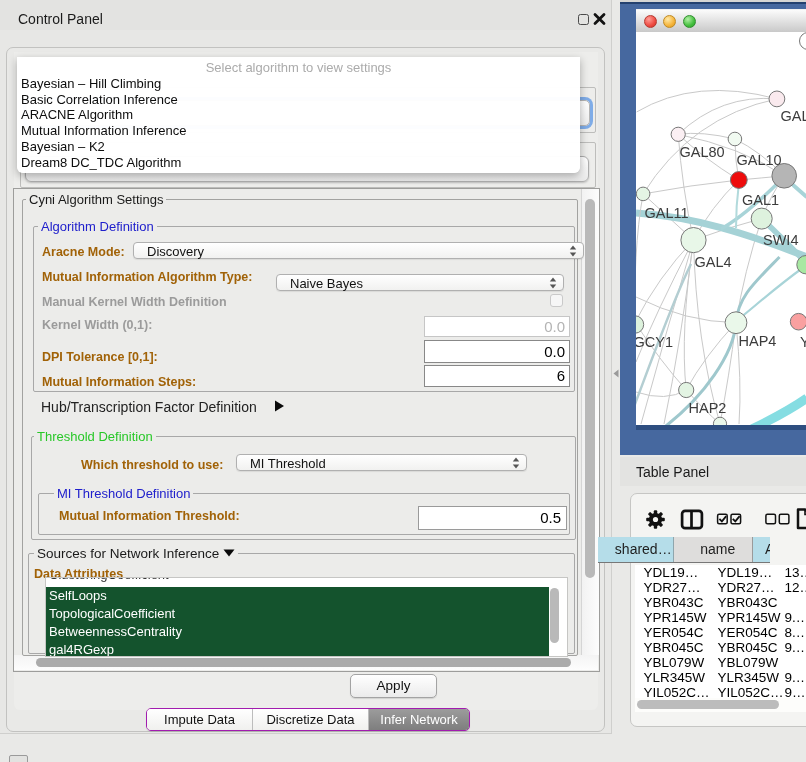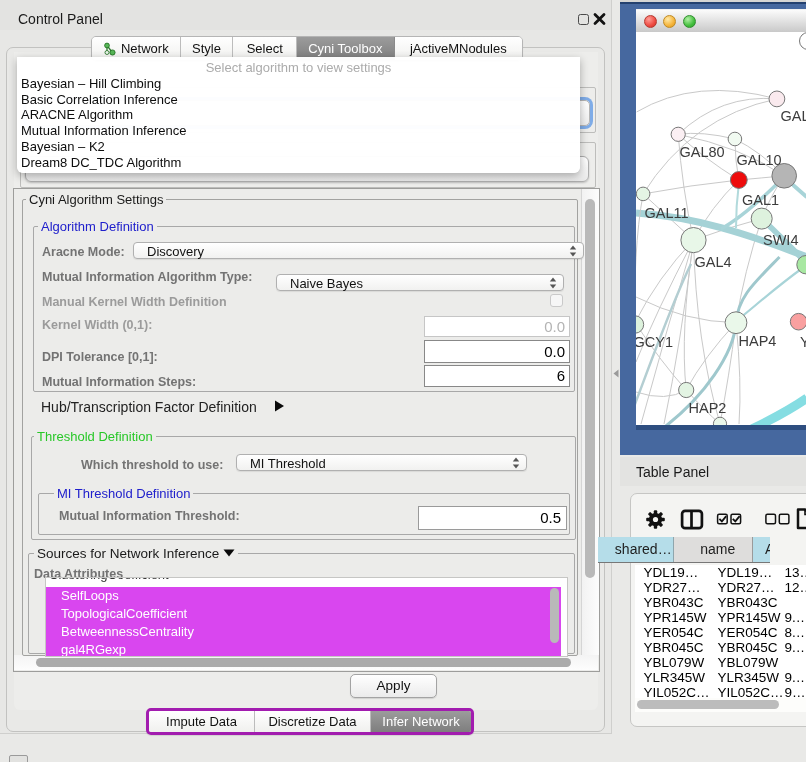--- a/index.html
+++ b/index.html
@@ -2,21 +2,21 @@
 <html><head>
 <meta charset="utf-8">
 <style>
 html,body{margin:0;padding:0;}
 body{width:806px;height:762px;position:relative;overflow:hidden;background:#e9e9e7;font-family:"Liberation Sans",sans-serif;-webkit-font-smoothing:antialiased;}
 .abs{position:absolute;}
 .b{font-weight:normal;}
 .combo{position:absolute;border:1px solid #b0b0b0;border-radius:4px;background:linear-gradient(#ffffff,#f1f1f0);box-shadow:0 1px 1px rgba(0,0,0,0.08);font-size:13px;color:#111;}
 .combo .ar{position:absolute;right:6px;top:50%;margin-top:-6px;width:8px;height:12px;}
 .tfield{position:absolute;background:#fff;border:1px solid #888;font-size:15px;color:#000;text-align:right;}
-.glab{font-size:12.5px;font-weight:bold;color:#737373;}
+.glab{font-size:12.5px;font-weight:bold;color:#a16207;}
 .dis{color:#9b9b9b !important;}
 .gbox{position:absolute;border:1px solid #a8a8a8;border-radius:2px;}
 .gtitle{position:absolute;background:#ececea;padding:0 3px;font-size:13px;line-height:13px;}
 .gtitle{line-height:14px;}
 .seg{display:flex;align-items:center;justify-content:center;font-size:13px;color:#111;background:linear-gradient(#ffffff,#f0f0ee);border-right:1px solid #bcbcbc;}
 .seg.sel{background:linear-gradient(#9c9c9c,#7e7e7e);color:#fff;border-right:1px solid #8a8a8a;}
 </style>
 </head>
 <body>
 
@@ -26,34 +26,20 @@
   <div class="abs" style="left:18px;top:11px;font-size:14px;color:#1b1b1b;">Control Panel</div>
   <div class="abs" style="left:578px;top:14px;width:9px;height:9px;border:1.5px solid #4a4a4a;border-radius:2.5px;"></div>
   <svg class="abs" style="left:592px;top:12px;" width="15" height="14" viewBox="0 0 15 14">
       <path d="M3 2.5 L12 11.5 M12 2.5 L3 11.5" stroke="#111" stroke-width="2.8" stroke-linecap="round"></path>
     </svg>
 
   <div class="abs" style="left:6px;top:47px;width:597px;height:683px;border:1px solid #c2c2c0;border-radius:7px;background:#e9e9e7;"></div>
 
   <div class="abs" style="left:14px;top:52px;width:584px;height:658px;background:#ededeb;border-radius:0 0 6px 6px;"></div>
 
-  <div class="abs" style="left:91px;top:36px;width:430px;height:23px;display:flex;border:1px solid #b5b5b5;border-radius:5px;overflow:hidden;box-shadow:0 1px 1px rgba(0,0,0,0.1);">
-    <div class="seg" style="width:88px;">
-      <svg width="14" height="14" viewBox="0 0 14 14" style="margin-right:4px;">
-        <line x1="4" y1="3.5" x2="9" y2="10" stroke="#2c7d2c" stroke-width="1.3"></line>
-        <line x1="4" y1="3.5" x2="4" y2="10" stroke="#2c7d2c" stroke-width="1.3"></line>
-        <circle cx="4" cy="3.5" r="2.4" fill="#57b657" stroke="#1d6b1d" stroke-width="0.8"></circle>
-        <circle cx="9.5" cy="10.5" r="2.6" fill="#57b657" stroke="#1d6b1d" stroke-width="0.8"></circle>
-        <circle cx="4" cy="10.5" r="2.0" fill="#eaf6ea" stroke="#1d6b1d" stroke-width="0.8"></circle>
-      </svg>Network</div>
-    <div class="seg" style="width:52px;">Style</div>
-    <div class="seg" style="width:63px;">Select</div>
-    <div class="seg sel" style="width:97px;">Cyni Toolbox</div>
-    <div class="seg" style="width:128px;border-right:none;">jActiveMNodules</div>
-  </div>
 </div>
 
 <div class="abs" style="left:20px;top:87px;width:574px;height:44px;border:1px solid #bdbdbb;border-radius:2px;"></div>
 <div class="abs" style="left:26px;top:100px;width:562px;height:24px;border-radius:5px;background:linear-gradient(#fff,#ededed);border:1px solid #b5b5b5;box-shadow:0 0 0 3px rgba(90,150,230,0.75);"></div>
 <div class="abs" style="left:20px;top:142px;width:574px;height:44px;border:1px solid #bdbdbb;border-radius:2px;"></div>
 <div class="abs" style="left:25px;top:156px;width:562px;height:24px;border-radius:6px;background:linear-gradient(#fff,#e9e9e9);border:1px solid #adadad;box-shadow:0 1px 2px rgba(0,0,0,0.2);"></div>
 
 <div class="abs" style="left:13px;top:188px;width:585px;height:482px;border:1px solid #9d9d9b;background:#ececea;"></div>
 
 <div class="abs" style="left:581px;top:189px;width:17px;height:466px;background:linear-gradient(90deg,#f2f2f2,#fdfdfd);border-left:1px solid #d5d5d5;"></div>
@@ -114,27 +100,27 @@
 <div class="tfield" style="left:418px;top:506px;width:142px;height:22px;border-color:#9a9a9a;padding-right:5px;line-height:22px;">0.5</div>
 
 <div class="gbox" style="left:28px;top:553px;width:545px;height:99px;"></div>
 <div class="gtitle" style="left:34px;top:546.5px;color:#1a1a1a;font-size:13.5px;">Sources for Network Inference <svg width="12" height="8" viewBox="0 0 12 8" style="display:inline-block;vertical-align:1px;">
       <path d="M0.5 0.5 L11.5 0.5 L6 7.5 Z" fill="#0a0a0a"></path>
     </svg></div>
 <div class="abs glab" style="left:34px;top:566.5px;">Data Attributes</div>
 
 <div class="abs" style="left:45px;top:577px;width:521px;height:77.5px;background:#fff;border:1px solid #c6c6c4;overflow:hidden;">
   <div style="position:absolute;left:3px;top:-11px;font-size:13px;color:#333;">ClusteringCoefficient</div>
-  <div style="position:absolute;left:0;top:9px;width:500px;height:72px;background:#d946ef;color:#fff;font-size:13px;line-height:18px;padding-left:15px;">SelfLoops<br>TopologicalCoefficient<br>BetweennessCentrality<br>gal4RGexp</div>
+  <div style="position:absolute;left:0;top:9px;width:500px;height:72px;background:#14532d;color:#fff;font-size:13px;line-height:18px;padding-left:3px;">SelfLoops<br>TopologicalCoefficient<br>BetweennessCentrality<br>gal4RGexp</div>
   <div style="position:absolute;left:504px;top:10px;width:9px;height:55px;background:#b9b9b9;border-radius:4.5px;"></div>
 </div>
 
 <div class="abs" style="left:350px;top:674px;width:85px;height:22px;border:1px solid #a3a3a3;border-radius:5px;background:linear-gradient(#ffffff,#ebebeb);box-shadow:0 1px 1px rgba(0,0,0,0.12);text-align:center;font-size:13.5px;color:#111;line-height:21px;">Apply</div>
 
-<div class="abs" style="left:146px;top:708px;width:322px;height:21px;display:flex;border:3px solid #a21caf;border-radius:5px;overflow:hidden;box-shadow:0 1px 1px rgba(0,0,0,0.1);">
+<div class="abs" style="left:146px;top:708px;width:322px;height:21px;display:flex;border:1px solid #a21caf;border-radius:5px;overflow:hidden;box-shadow:0 1px 1px rgba(0,0,0,0.1);">
   <div class="seg" style="width:105px;">Impute Data</div>
   <div class="seg" style="width:115px;">Discretize Data</div>
   <div class="seg sel" style="flex:1;border-right:none;">Infer Network</div>
 </div>
 
 <div class="abs" style="left:17px;top:57px;width:563px;height:116px;background:rgba(255,255,255,0.975);border-radius:0 0 6px 6px;box-shadow:0 3px 9px rgba(0,0,0,0.3);font-size:13px;color:#0d0d0d;z-index:50;">
   <div style="position:absolute;left:0;top:3px;width:100%;text-align:center;color:#ababab;">Select algorithm to view settings</div>
   <div style="position:absolute;left:4px;top:19px;line-height:15.7px;">
     Bayesian – Hill Climbing<br>
     Basic Correlation Inference<br>

